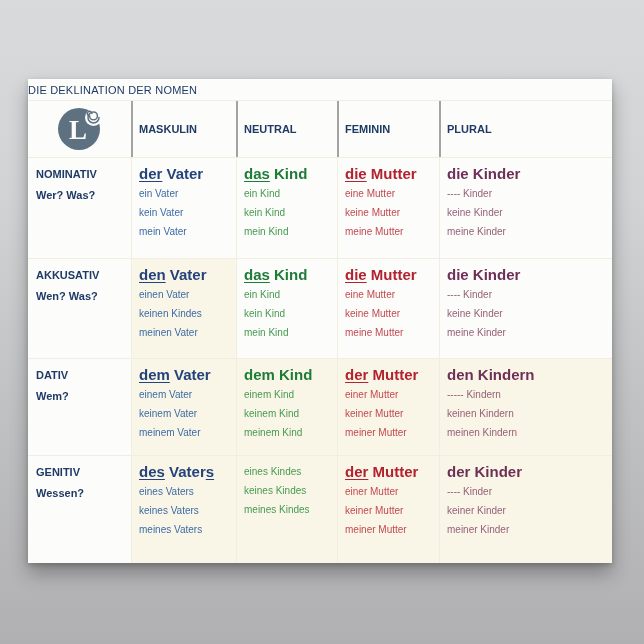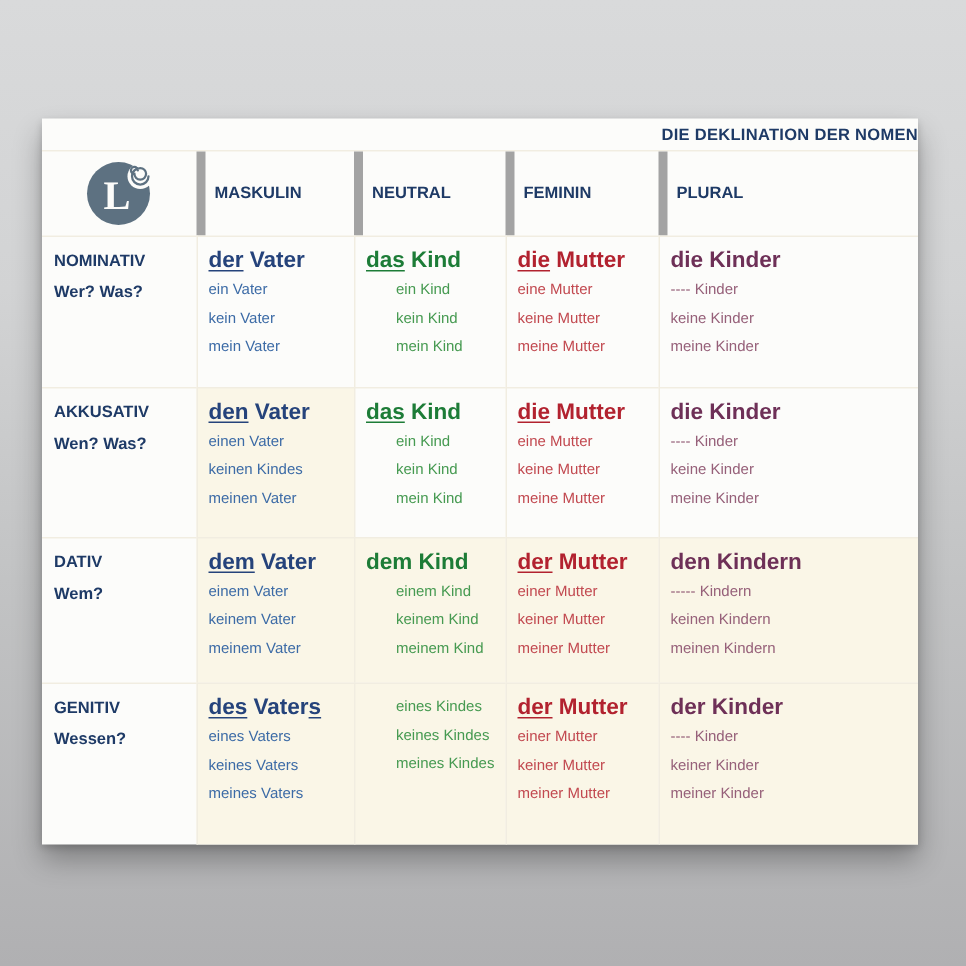--- a/index.html
+++ b/index.html
@@ -8,47 +8,47 @@
     font-family:"Liberation Sans",sans-serif;
     background:linear-gradient(180deg,#d9dadb 0%,#d2d3d4 30%,#c2c3c4 60%,#b0b0b2 100%);
     position:relative;
   }
   .poster{
     position:absolute;left:28px;top:79px;width:584px;height:484px;
     background:#fcfcfa;
     box-shadow:0 10px 18px rgba(0,0,0,.30),0 2px 5px rgba(0,0,0,.18);
   }
   .title{
-    height:21px;line-height:23px;text-align:right;
-    font-size:11px;font-weight:bold;letter-spacing:.2px;
+    height:21px;line-height:23px;text-align:left;
+    font-size:11px;font-weight:normal;letter-spacing:.2px;
     color:#1e3a66;border-bottom:1px solid #f1ede1;
   }
   .grid{
     display:grid;
     grid-template-columns:103px 105px 101px 102px auto;
     grid-template-rows:56px 101px 100px 97px auto;
     height:462px;
   }
   .hcell{
     font-size:11px;font-weight:bold;color:#1e3a66;
-    padding:22px 0 0 6px;border-left:6px solid #a3a3a3;
+    padding:22px 0 0 6px;border-left:2px solid #a3a3a3;
   }
   .logo-cell{padding:3px 0 0 28px;}
   .cell{border-top:1px solid #f1ede1;padding:6px 0 0 7px;}
   .label-cell{padding-left:8px;}
   .case-name,.case-question{
     font-size:11px;font-weight:bold;color:#1e3a66;line-height:21px;
   }
   .data-cell{border-left:1px solid #f1ede1;}
   .data-cell.cream{background:#faf6e7;}
   .head{font-size:15px;font-weight:bold;line-height:20px;white-space:pre;}
   .line{font-size:10px;line-height:19px;white-space:pre;}
   .u{text-decoration:underline;text-underline-offset:2px;}
   .col0 .head{color:#25437b;} .col0 .line{color:#3c6ba6;}
-  .col1 .head{color:#1d7c37;} .col1 .line{color:#469a51;margin-left:20px;}
+  .col1 .head{color:#1d7c37;} .col1 .line{color:#469a51;}
   .col2 .head{color:#b2222f;} .col2 .line{color:#c24950;}
   .col3 .head{color:#6e3057;} .col3 .line{color:#966079;}
 </style>
 </head>
 <body>
 
 <div class="wall">
   <div class="poster">
     <div class="title">DIE DEKLINATION DER NOMEN</div>
     <div class="grid">

